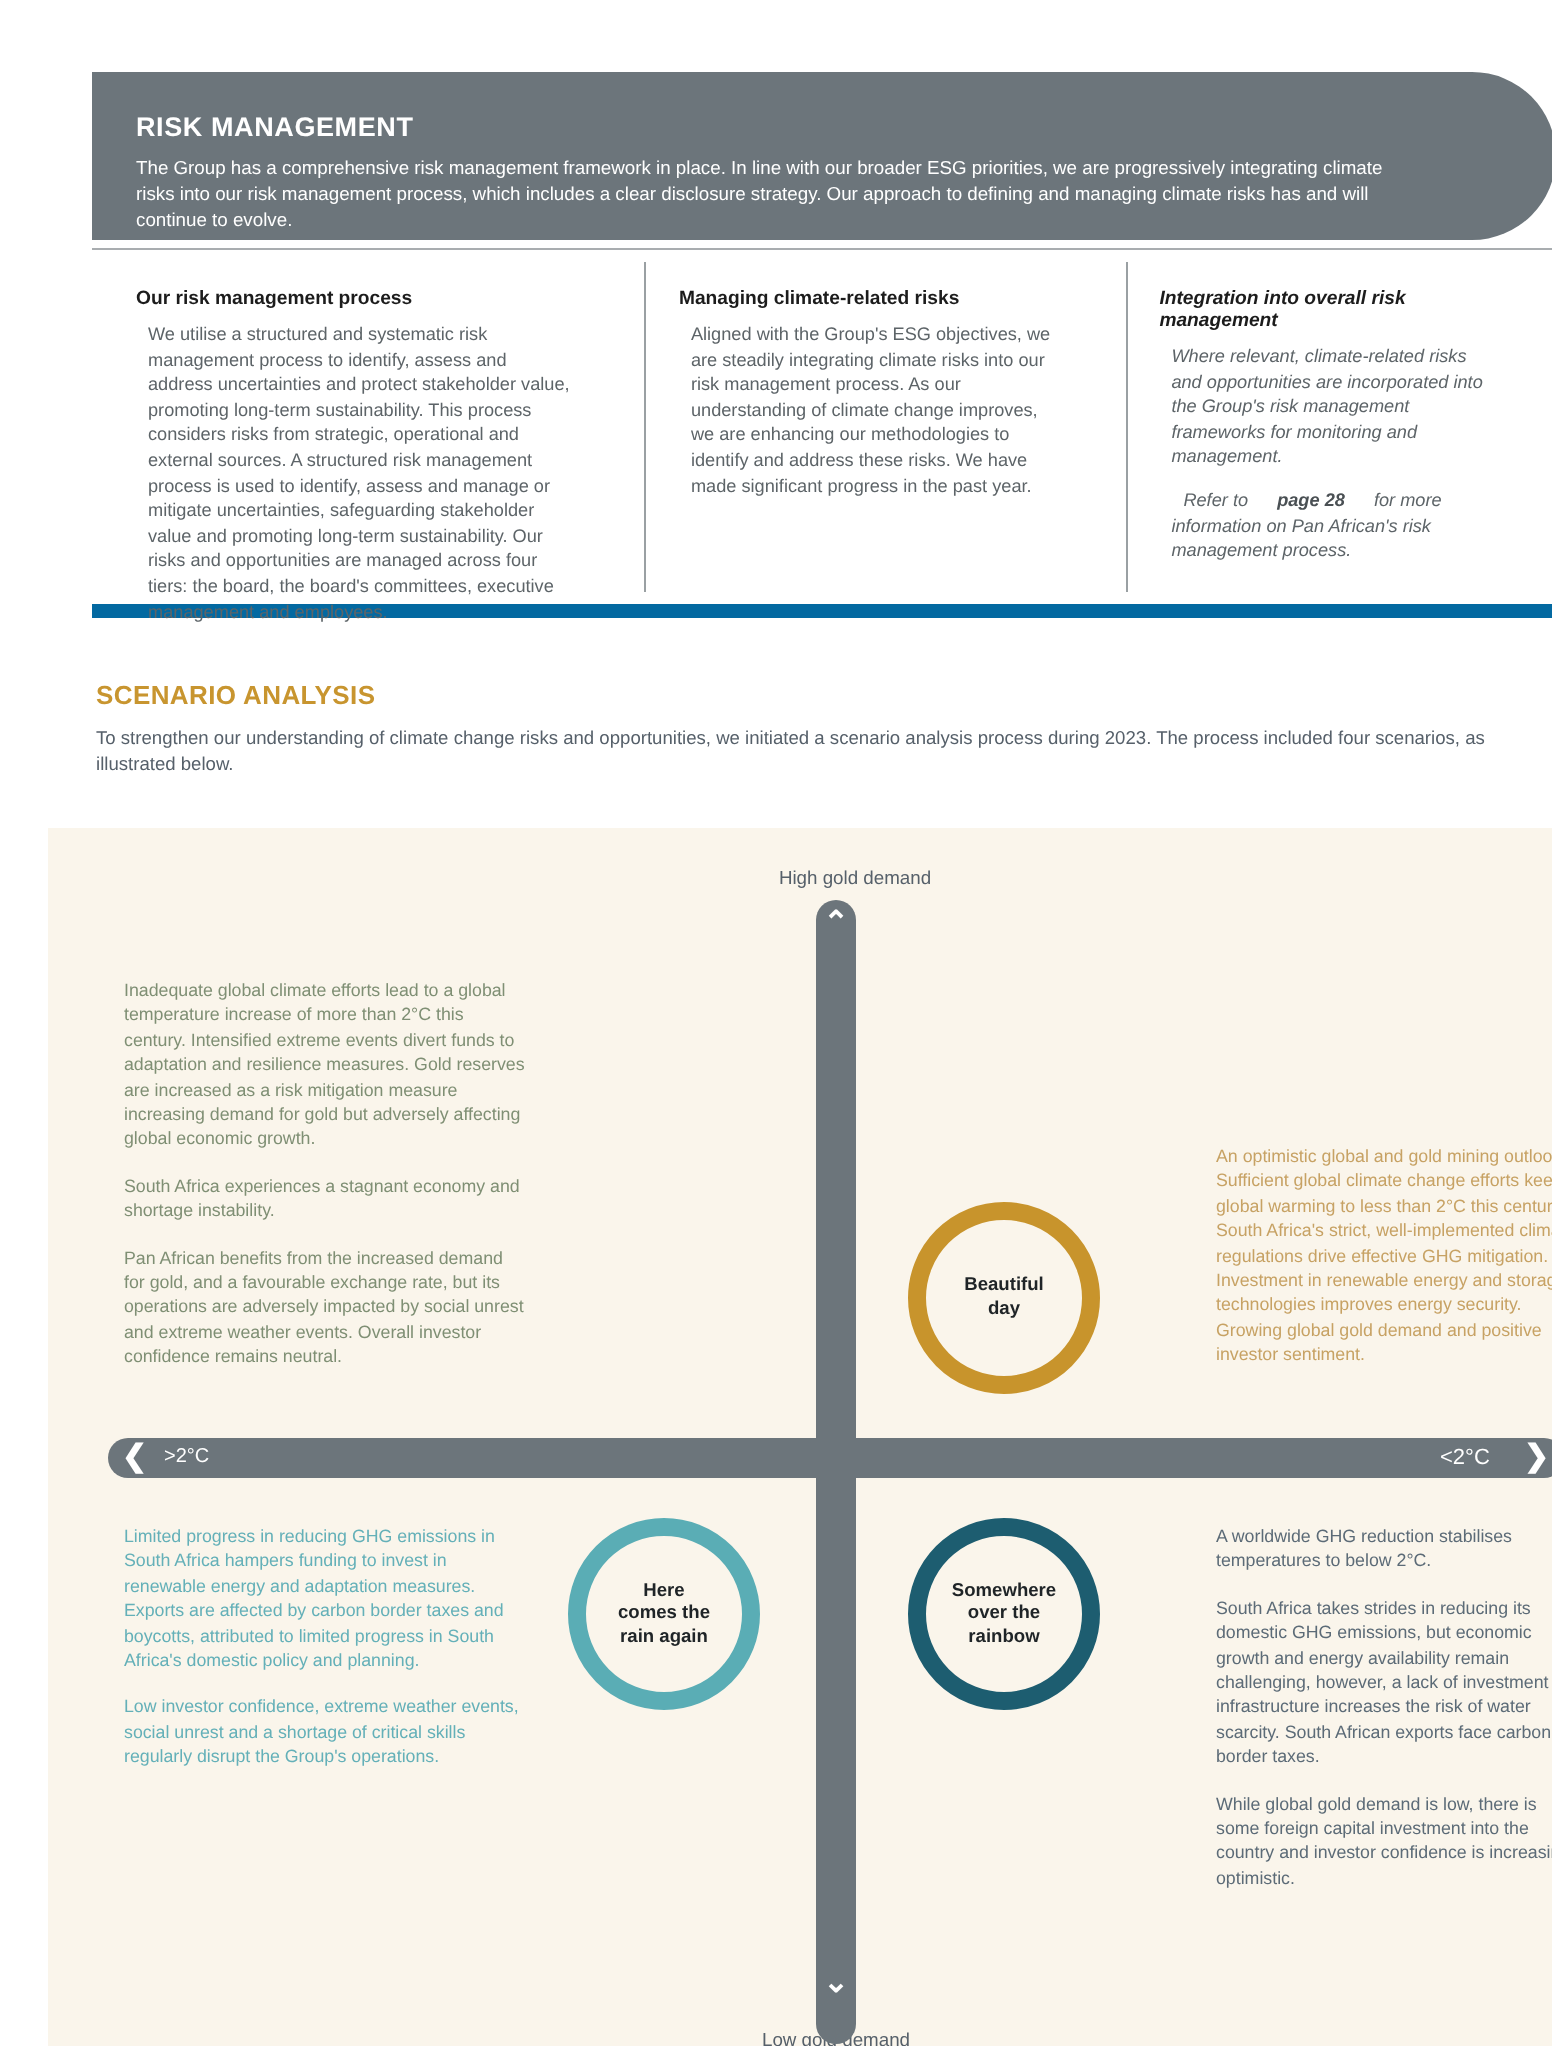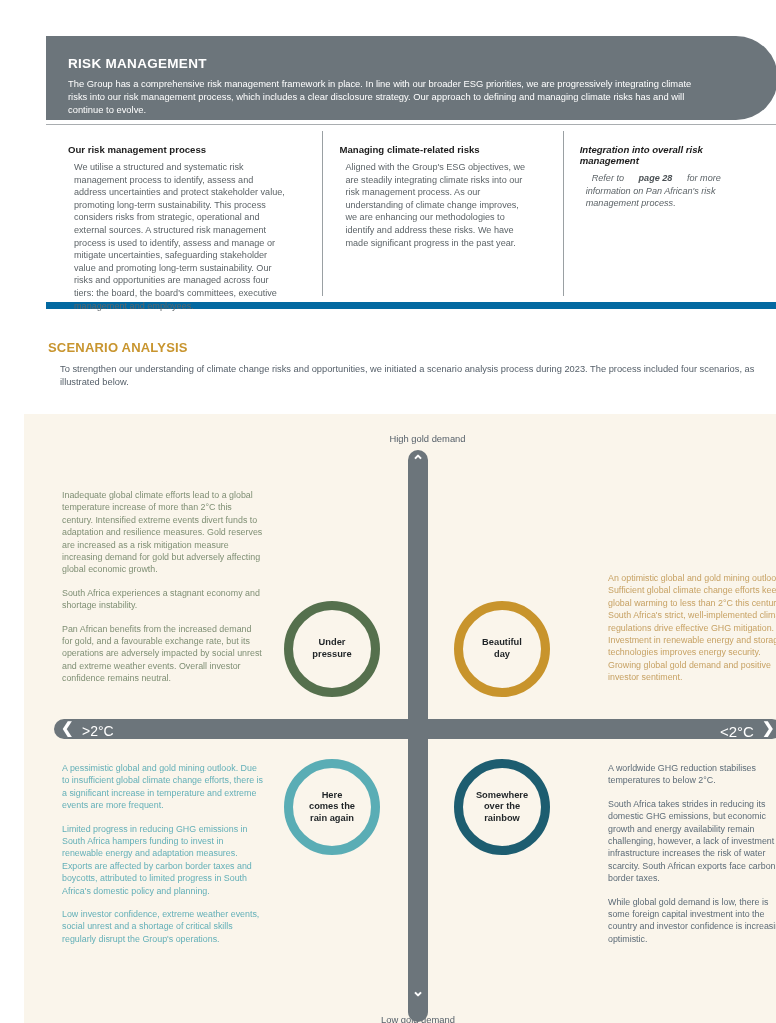--- a/index.html
+++ b/index.html
@@ -70,21 +70,21 @@
   .sa-title {
     position: absolute;
     left: 24px; top: 316px;
     font-size: 13px;
     font-weight: bold;
     color: #c8952f;
     letter-spacing: 0.2px;
   }
   .sa-intro {
     position: absolute;
-    left: 36px; top: 339px;
+    left: 24px; top: 339px;
     width: 716px;
     font-size: 9.3px;
     line-height: 13.4px;
     color: #56606a;
   }
 
   
   .matrix {
     position: absolute;
     left: 0; top: 390px;
@@ -116,25 +116,25 @@
   .lbl-top {
     position: absolute; left: 0; top: 13px; width: 776px;
     text-align: center; font-size: 9.4px; color: #56606a; padding-left: 19px;
   }
   .lbl-bottom {
     position: absolute; left: 0; top: 594px; width: 776px;
     text-align: center; font-size: 9.4px; color: #56606a;
   }
   .lbl-left {
     position: absolute; left: 52px; top: 303px;
-    font-size: 14px; color: #ffffff;
+    font-size: 10px; color: #ffffff;
   }
   .lbl-right {
     position: absolute; left: 690px; top: 303px;
-    font-size: 15px; color: #ffffff;
+    font-size: 11px; color: #ffffff;
   }
 
   
   .ring {
     position: absolute;
     width: 96px; height: 96px;
     border-radius: 50%;
     border-width: 9px;
     border-style: solid;
     display: flex; align-items: center; justify-content: center;
@@ -187,20 +187,21 @@
     <div class="col col-2">
       <div class="col-head">Managing climate-related risks</div>
       <div class="col-body">
         <p>Aligned with the Group's ESG objectives, we are steadily integrating climate risks into our risk management process. As our understanding of climate change improves, we are enhancing our methodologies to identify and address these risks. We have made significant progress in the past year.</p>
       </div>
     </div>
 
     <div class="col col-3">
       <div class="col-head">Integration into overall risk management</div>
       <div class="col-body">
+        <p>Where relevant, climate-related risks and opportunities are incorporated into the Group's risk management frameworks for monitoring and management.</p>
         <p><span>Refer to </span><b>page 28</b><span> for more information on Pan African's risk management process.</span></p>
       </div>
     </div>
 
   </div>
 
   <div class="sa-title">SCENARIO ANALYSIS</div>
   <div class="sa-intro">To strengthen our understanding of climate change risks and opportunities, we initiated a scenario analysis process during 2023. The process included four scenarios, as illustrated below.</div>
 
   <div class="matrix">
@@ -212,23 +213,20 @@
     <div class="axis-h"></div>
 
     <div class="chev chev-up">⌃</div>
     <div class="chev chev-down">⌄</div>
     <div class="chev chev-left">❮</div>
     <div class="chev chev-right">❯</div>
 
     <div class="lbl-left">&gt;2°C</div>
     <div class="lbl-right">&lt;2°C</div>
 
-    <div class="ring ring-ul">
-      <span>Under pressure</span>
-    </div>
     <div class="ring ring-ur">
       <span>Beautiful day</span>
     </div>
     <div class="ring ring-ll">
       <span>Here comes the rain again</span>
     </div>
     <div class="ring ring-lr">
       <span>Somewhere over the rainbow</span>
     </div>
 
@@ -236,21 +234,20 @@
       <p>Inadequate global climate efforts lead to a global temperature increase of more than 2°C this century. Intensified extreme events divert funds to adaptation and resilience measures. Gold reserves are increased as a risk mitigation measure increasing demand for gold but adversely affecting global economic growth.</p>
       <p>South Africa experiences a stagnant economy and shortage instability.</p>
       <p>Pan African benefits from the increased demand for gold, and a favourable exchange rate, but its operations are adversely impacted by social unrest and extreme weather events. Overall investor confidence remains neutral.</p>
     </div>
 
     <div class="qtext q-ur">
       <p>An optimistic global and gold mining outlook. Sufficient global climate change efforts keep global warming to less than 2°C this century. South Africa's strict, well-implemented climate regulations drive effective GHG mitigation. Investment in renewable energy and storage technologies improves energy security. Growing global gold demand and positive investor sentiment.</p>
     </div>
 
     <div class="qtext q-ll">
-      <p>A pessimistic global and gold mining outlook. Due to insufficient global climate change efforts, there is a significant increase in temperature and extreme events are more frequent.</p>
       <p>Limited progress in reducing GHG emissions in South Africa hampers funding to invest in renewable energy and adaptation measures. Exports are affected by carbon border taxes and boycotts, attributed to limited progress in South Africa's domestic policy and planning.</p>
       <p>Low investor confidence, extreme weather events, social unrest and a shortage of critical skills regularly disrupt the Group's operations.</p>
     </div>
 
     <div class="qtext q-lr">
       <p>A worldwide GHG reduction stabilises temperatures to below 2°C.</p>
       <p>South Africa takes strides in reducing its domestic GHG emissions, but economic growth and energy availability remain challenging, however, a lack of investment in infrastructure increases the risk of water scarcity. South African exports face carbon border taxes.</p>
       <p>While global gold demand is low, there is some foreign capital investment into the country and investor confidence is increasingly optimistic.</p>
     </div>
 

